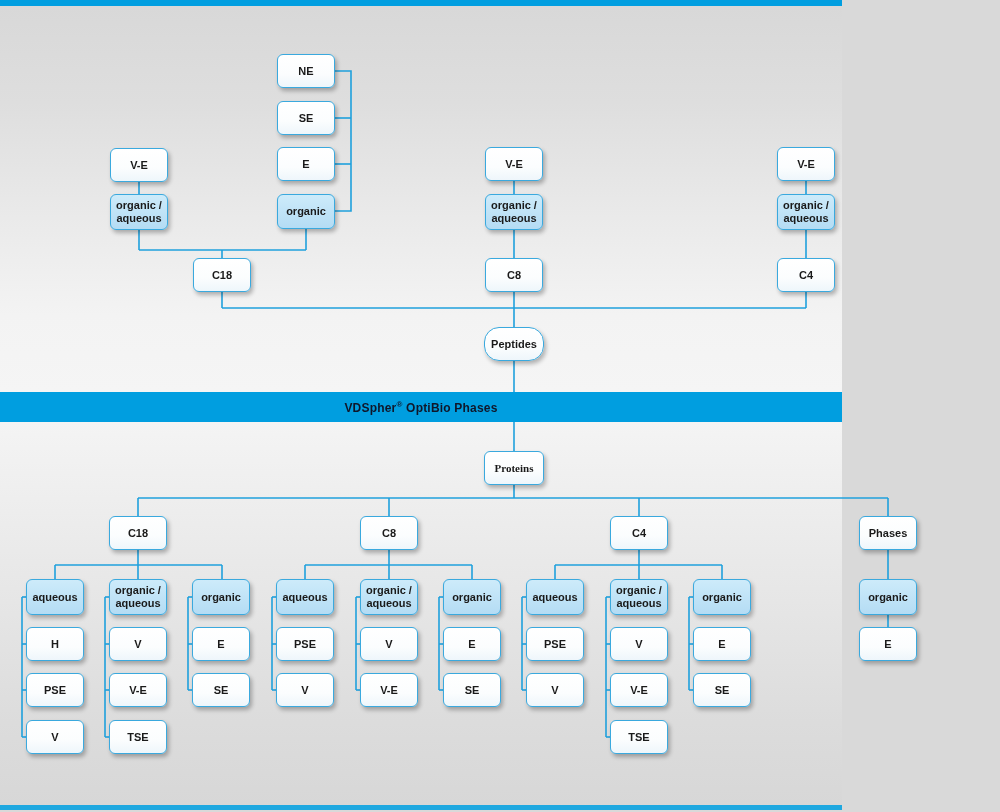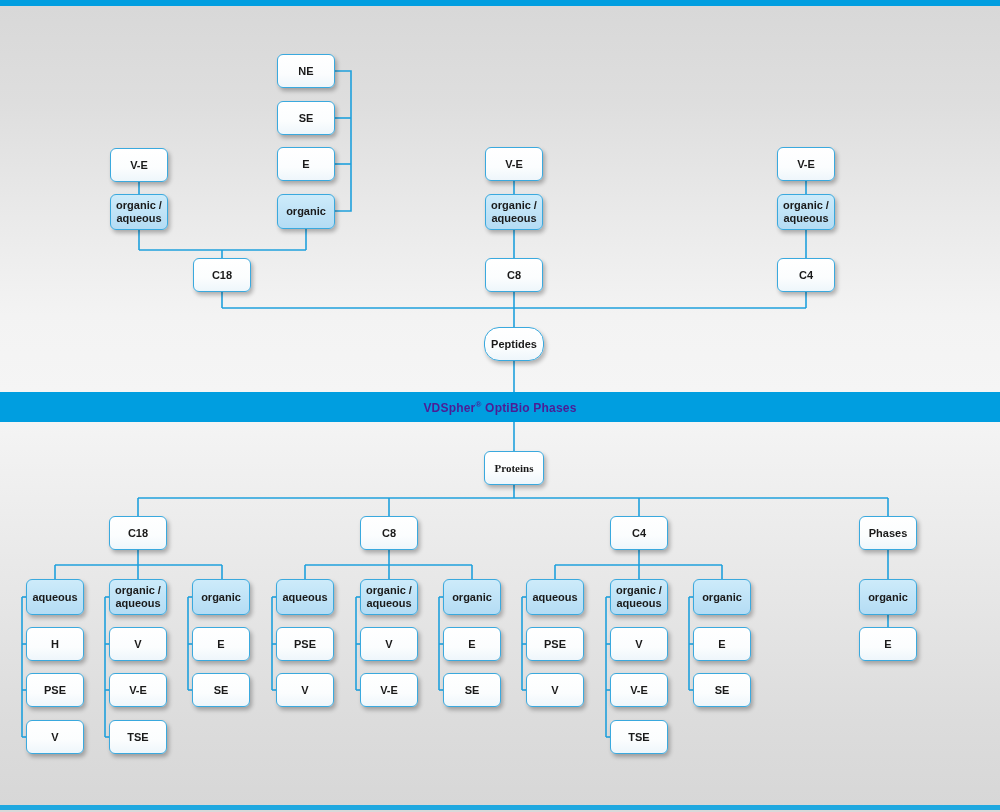--- a/index.html
+++ b/index.html
@@ -1,37 +1,37 @@
 <!DOCTYPE html>
 <html><head>
 <meta charset="utf-8">
 <style>
   html,body{margin:0;padding:0;}
   body{
     width:1000px;height:812px;position:relative;overflow:hidden;
     font-family:"Liberation Sans","DejaVu Sans",sans-serif;
     background:#d9d9d9;
   }
-  #stage{position:absolute;inset:0;width:1000px;height:812px;}
+  #stage{position:absolute;inset:0;width:842px;height:812px;}
 
   
   .bg-top{
     position:absolute;left:0;right:0;top:6px;height:386px;
     background:linear-gradient(180deg,#d8d8d8 0%,#dedede 25%,#eaeaea 55%,#f3f3f3 80%,#f5f5f5 100%);
   }
   .bg-bot{
     position:absolute;left:0;right:0;top:422px;height:384px;
     background:linear-gradient(180deg,#f4f4f4 0%,#eeeeee 20%,#e5e5e5 50%,#dcdcdc 78%,#d7d7d7 100%);
   }
   .rule-top{position:absolute;left:0;right:0;top:0;height:6px;background:#009ee0;}
   .rule-bot{position:absolute;left:0;right:0;top:805px;height:5px;background:#1fa8e0;}
 
   .banner{
     position:absolute;left:0;right:0;top:392px;height:30px;
-    background:#009ee0;color:#4c1d95;
+    background:#009ee0;color:#0f172a;
     display:flex;align-items:center;justify-content:center;
     font-size:12px;font-weight:bold;letter-spacing:.2px;
   }
   .banner sup{font-size:8px;vertical-align:super;}
 
   
   #wires{position:absolute;left:0;top:0;width:1000px;height:812px;}
 
   
   .node{

